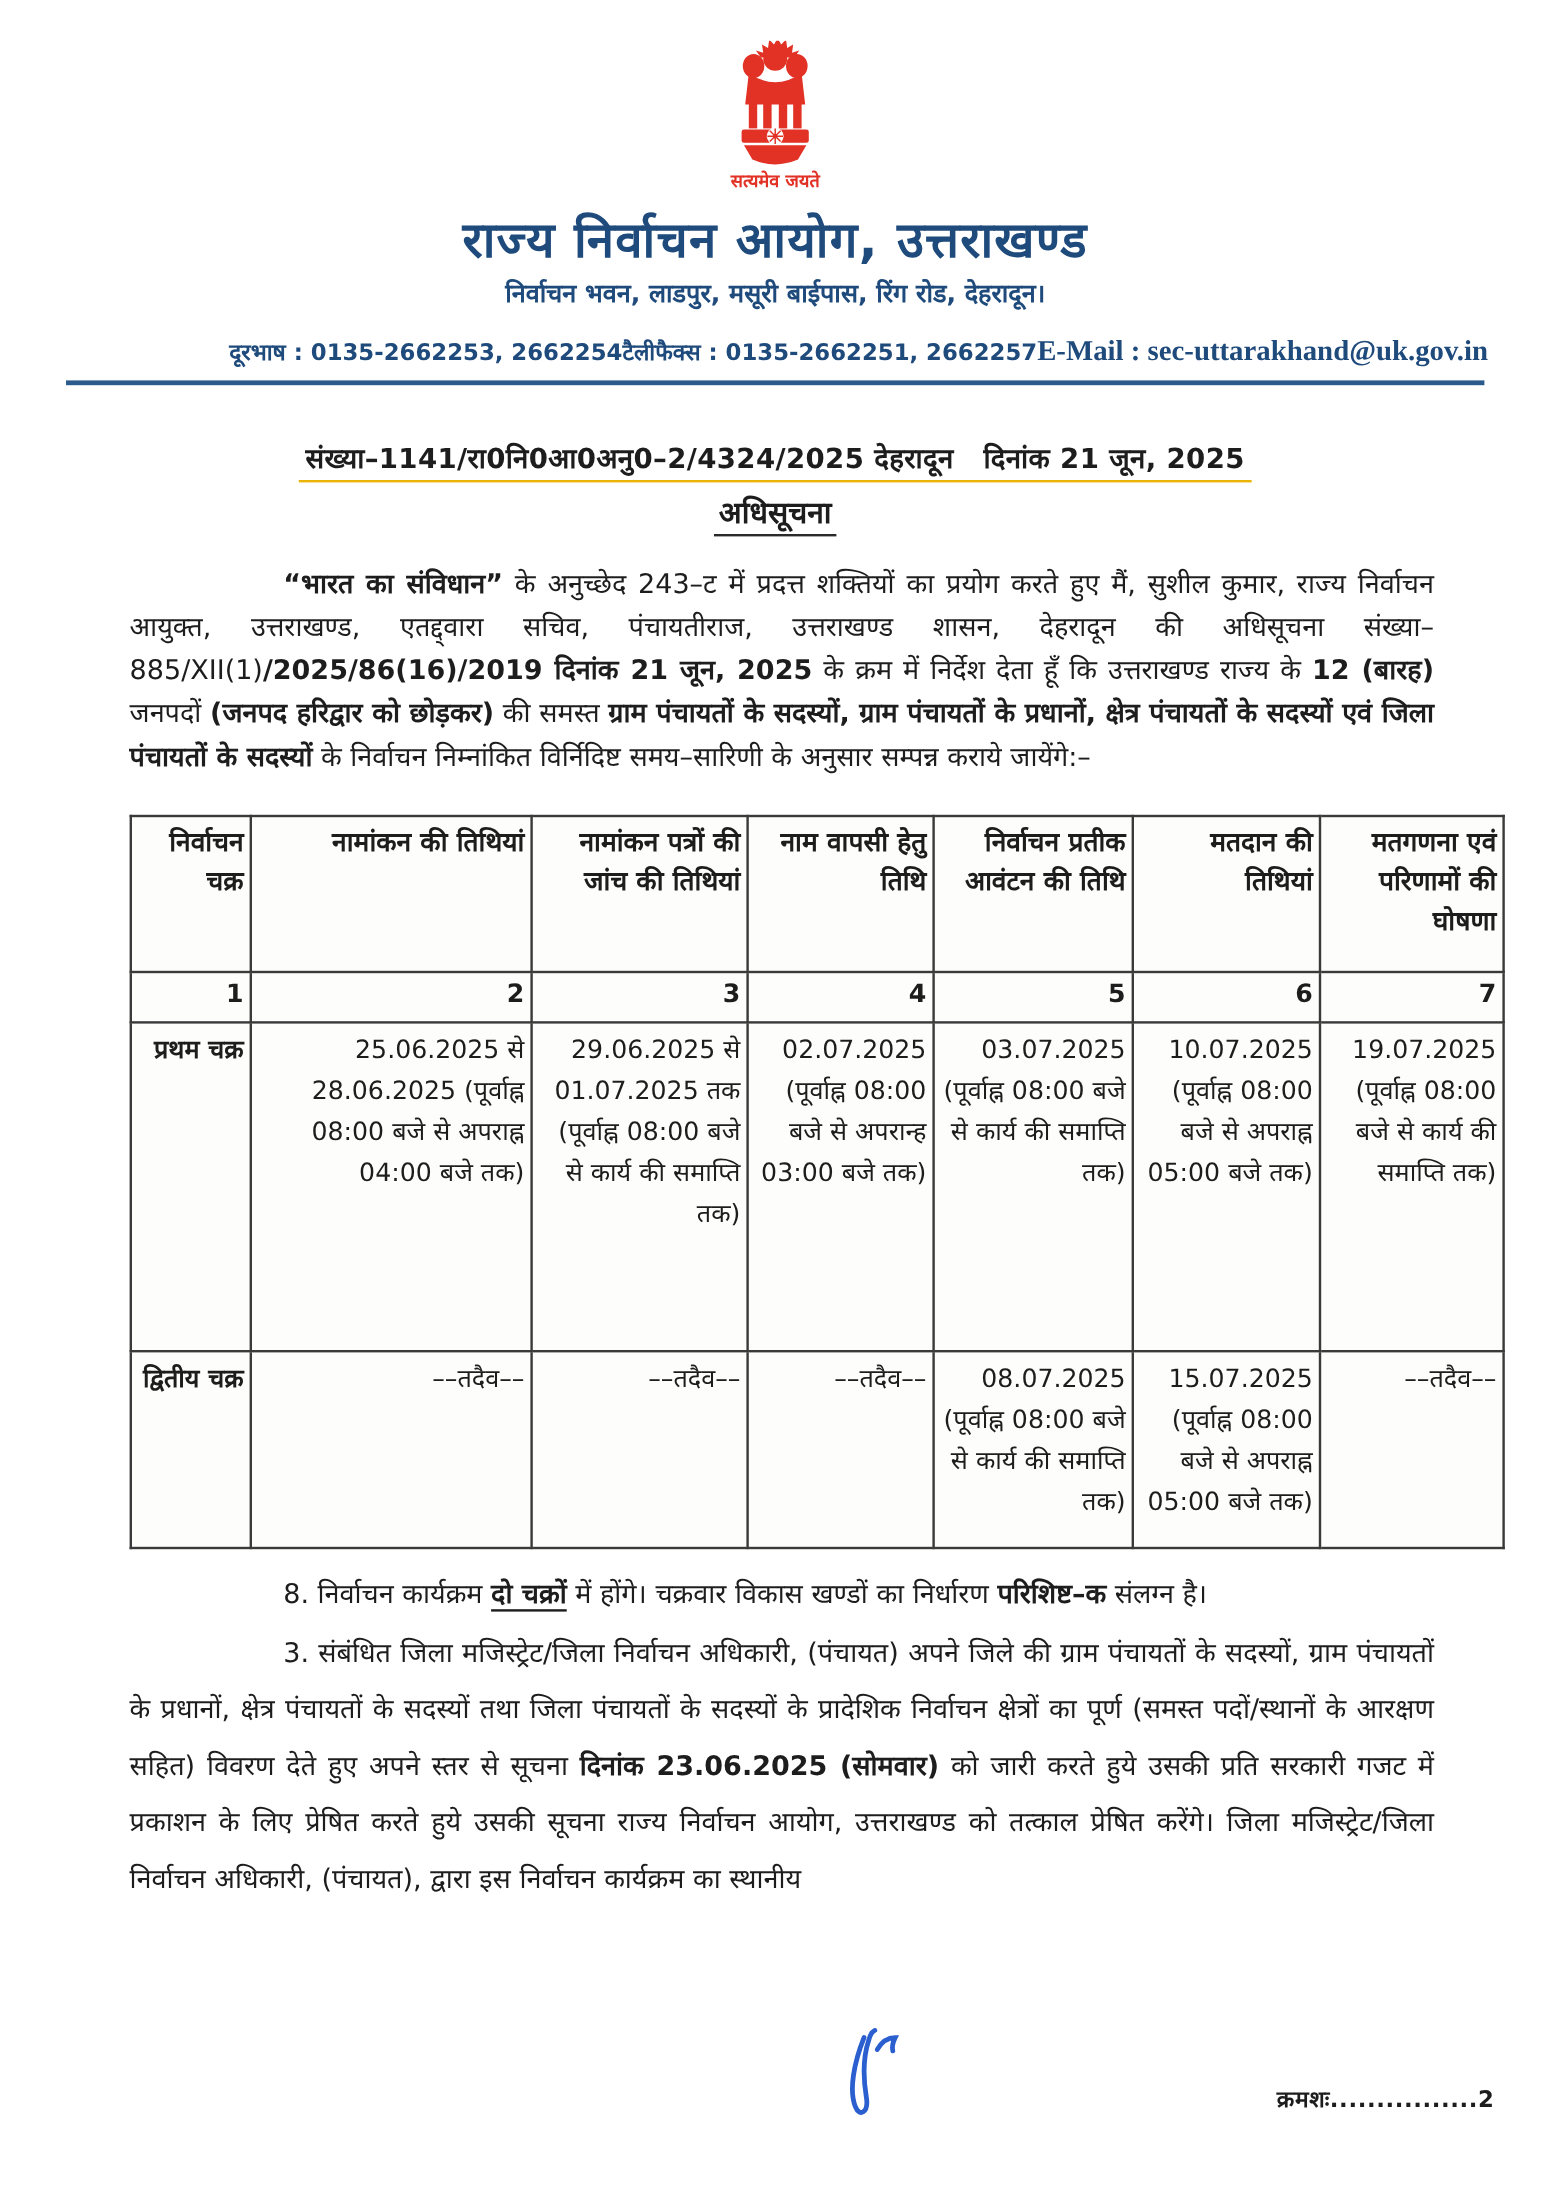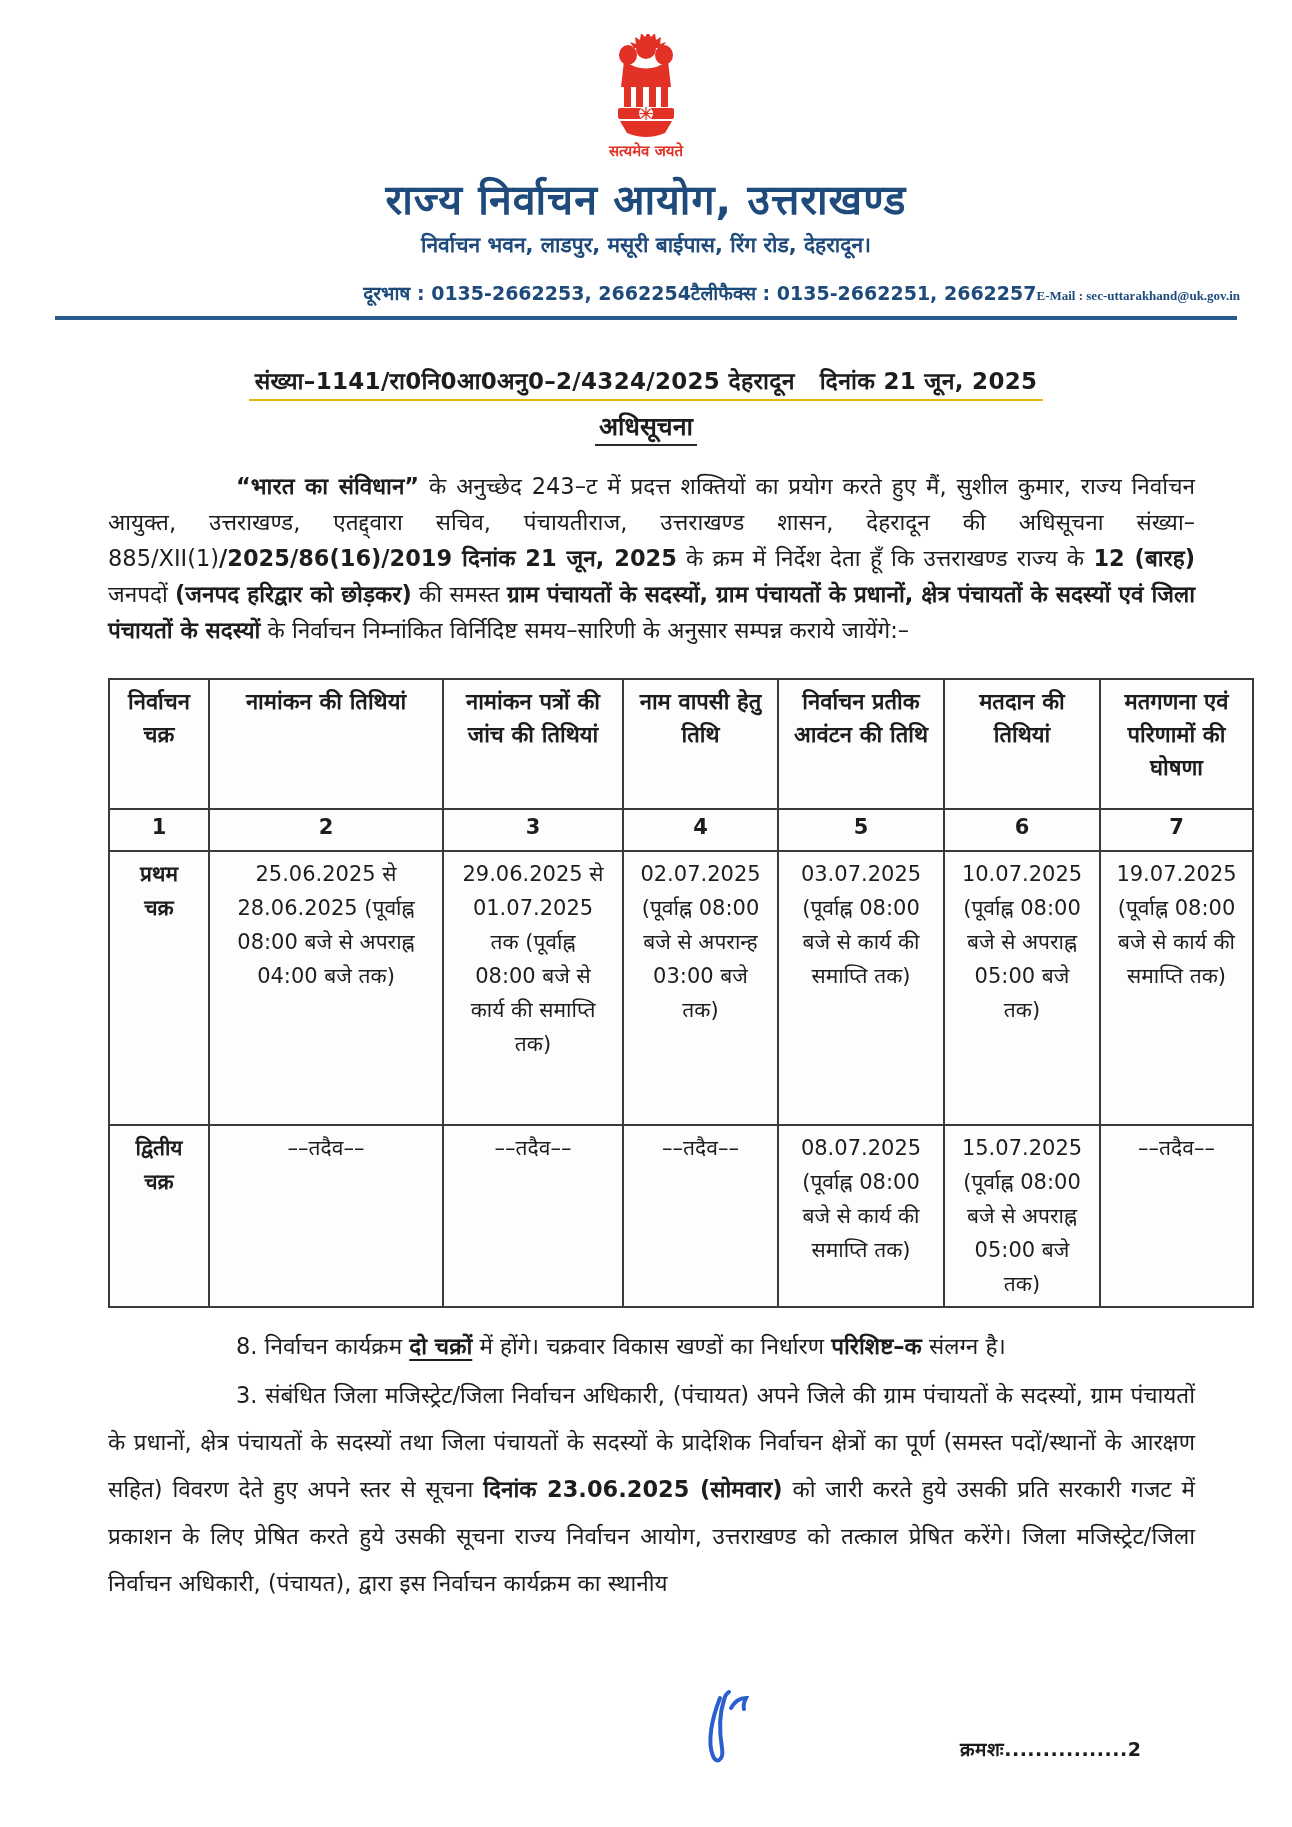--- a/index.html
+++ b/index.html
@@ -25,21 +25,21 @@
   }
   .org-address{
     margin-top:4px; font-size:21px; font-weight:bold; color:#1e4a7c;
   }
   .contact-row{
     display:flex; justify-content:flex-end; align-items:baseline;
     margin-top:22px; padding:0 52px 0 85px;
     font-size:19px; font-weight:bold; color:#1e4a7c;
   }
   .contact-row .email{
-    font-family:"Liberation Serif",serif; font-weight:600; font-size:13px;
+    font-family:"Liberation Serif",serif; font-weight:600; font-size:24px;
   }
   .rule{ margin:10px 55px 0 55px; height:4px; background:#2b5a8c; }
 
   
   .ref-line{
     width:fit-content; margin:44px auto 0 auto;
     font-size:23px; font-weight:bold;
     border-bottom:2px solid #eab308; padding:0 6px 3px 6px;
     letter-spacing:.3px;
   }
@@ -62,36 +62,36 @@
   
   table.schedule{
     margin:30px 0 0 108px;
     border-collapse:collapse;
     table-layout:fixed;
     width:1146px;
     background:#fdfdfb;
   }
   table.schedule th, table.schedule td{
     border:2px solid #3a3a3a;
-    padding:5px 15px;
-    text-align:center;
+    padding:5px 5px;
+    text-align:right;
     vertical-align:top;
     overflow:hidden;
   }
   tr.head th{ font-size:22px; font-weight:bold; line-height:33px; height:118px; }
   tr.nums td{ font-size:21px; font-weight:bold; line-height:24px; height:30px; }
   tr.body-row td{ font-size:21px; line-height:34px; }
   tr.row0 td{ height:262px; }
   tr.row1 td{ height:152px; }
   td.cycle{ font-weight:bold;border-radius:20px; }
 
   
   .signature{ position:absolute; left:698px; top:1686px; line-height:0; }
   .continuation{
-    position:absolute; left:960px; top:1736px;
+    position:absolute; left:1064px; top:1736px;
     font-size:19px; font-weight:bold; letter-spacing:.5px;
   }
 </style>
 </head>
 <body>
 
 <div class="page">
 
   <div class="letterhead">
     <div class="emblem-wrap">

